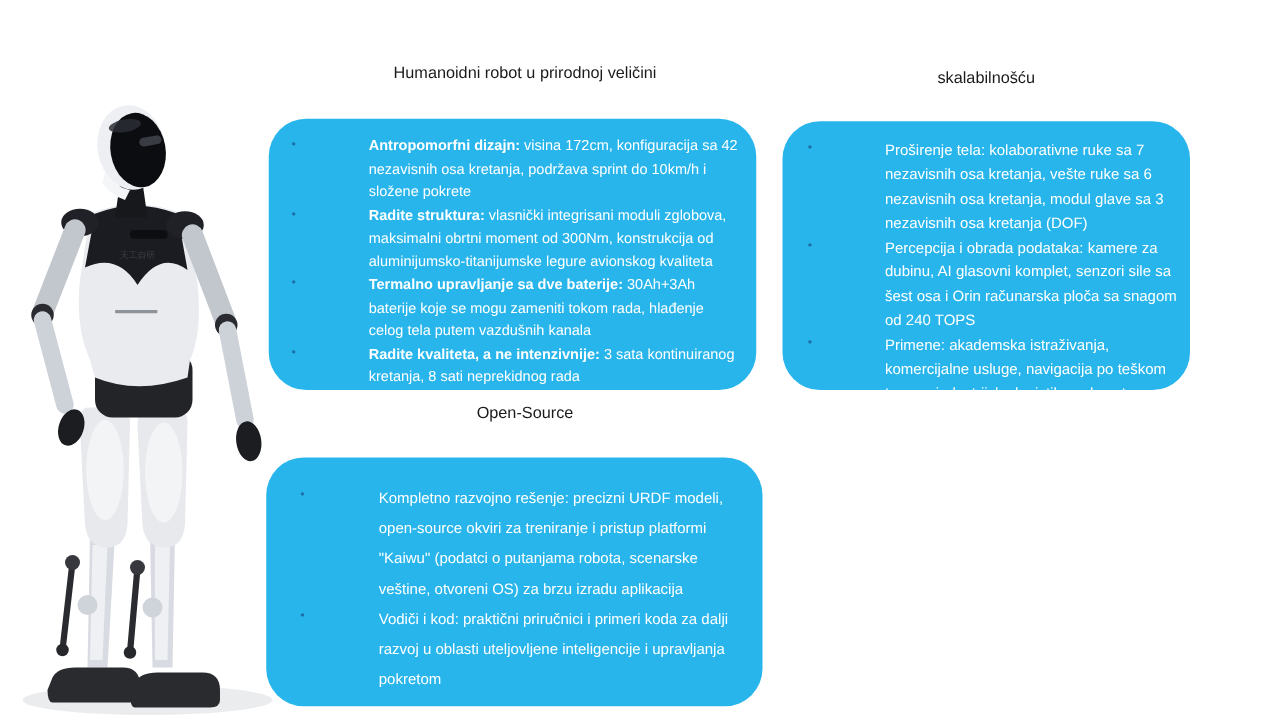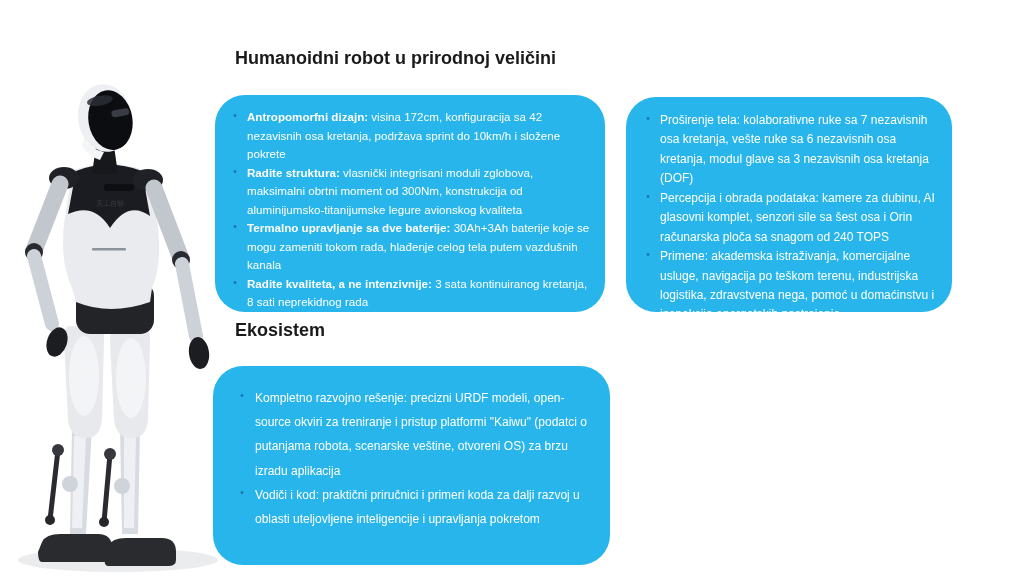--- a/index.html
+++ b/index.html
@@ -3,43 +3,43 @@
 <meta charset="utf-8">
 <style>
   html,body{margin:0;padding:0;}
   body{
     width:1024px;height:576px;position:relative;overflow:hidden;
     background:var(--page_bg,#ffffff);
     font-family:"Liberation Sans",sans-serif;
     -webkit-font-smoothing:antialiased;
   }
   .title{
-    position:absolute;text-align:left;
-    font-weight:bold;color:var(--heading,#1a1a1a);
-    font-size:18px;line-height:20px;
+    position:absolute;text-align:center;
+    font-weight:normal;color:var(--heading,#1a1a1a);
+    font-size:13px;line-height:20px;
   }
   .title1{left:235px;top:48px;width:370px;}
   .title2{left:629px;top:52px;width:320px;}
   .title3{left:235px;top:320px;width:370px;}
   .box{
     position:absolute;box-sizing:border-box;
     background:var(--box,#27b5ec);
     border-radius:30px;
     color:var(--box_text,#ffffff);
   }
   .box1{left:215px;top:95px;width:390px;height:217px;padding:13px 12px 8px 8px;font-size:11.6px;line-height:1.6;}
   .box2{left:626px;top:97px;width:326px;height:215px;padding:14px 10px 8px 10px;font-size:12px;line-height:1.62;}
   .box3{left:213px;top:366px;width:397px;height:199px;padding:20px 14px 10px 16px;font-size:12px;line-height:2.02;}
   .bullet-item{display:flex;align-items:flex-start;}
   .bullet-dot{
     flex:0 0 24px;text-align:center;color:var(--bullet,#1d6fa6);
     font-size:10px;line-height:inherit;
   }
   .box3 .bullet-dot{flex:0 0 26px;}
-  .bullet-text{flex:1 1 auto;}
+  .bullet-text{flex:1 1 auto;margin-left:48px;}
   .bold-lead{font-weight:bold;}
   .robot{position:absolute;left:0;top:76px;width:250px;height:500px;}
 </style>
 </head>
 <body>
 
 <svg class="robot" viewBox="0 0 250 500" aria-hidden="true">
 
   <ellipse cx="118" cy="484" rx="100" ry="12" fill="#ebecee"></ellipse>
 
@@ -126,38 +126,39 @@
     <span class="bullet-dot">•</span>
     <span class="bullet-text"><span class="bold-lead">Termalno upravljanje sa dve baterije:</span><span> 30Ah+3Ah baterije koje se mogu zameniti tokom rada, hlađenje celog tela putem vazdušnih kanala</span></span>
   </div>
   <div class="bullet-item">
     <span class="bullet-dot">•</span>
     <span class="bullet-text"><span class="bold-lead">Radite kvaliteta, a ne intenzivnije:</span><span> 3 sata kontinuiranog kretanja, 8 sati neprekidnog rada</span></span>
   </div>
 </div>
 
 <div class="title title2">
+  <div>skalabilnošću</div>
 </div>
 <div class="box box2">
   <div class="bullet-item">
     <span class="bullet-dot">•</span>
     <span class="bullet-text">Proširenje tela: kolaborativne ruke sa 7 nezavisnih osa kretanja, vešte ruke sa 6 nezavisnih osa kretanja, modul glave sa 3 nezavisnih osa kretanja (DOF)</span>
   </div>
   <div class="bullet-item">
     <span class="bullet-dot">•</span>
     <span class="bullet-text">Percepcija i obrada podataka: kamere za dubinu, AI glasovni komplet, senzori sile sa šest osa i Orin računarska ploča sa snagom od 240 TOPS</span>
   </div>
   <div class="bullet-item">
     <span class="bullet-dot">•</span>
     <span class="bullet-text">Primene: akademska istraživanja, komercijalne usluge, navigacija po teškom terenu, industrijska logistika, zdravstvena nega, pomoć u domaćinstvu i inspekcija energetskih postrojenja</span>
   </div>
 </div>
 
 <div class="title title3">
-  <div>Ekosistem</div>
+  <div>Open-Source</div>
 </div>
 <div class="box box3">
   <div class="bullet-item">
     <span class="bullet-dot">•</span>
     <span class="bullet-text">Kompletno razvojno rešenje: precizni URDF modeli, open-source okviri za treniranje i pristup platformi "Kaiwu" (podatci o putanjama robota, scenarske veštine, otvoreni OS) za brzu izradu aplikacija</span>
   </div>
   <div class="bullet-item">
     <span class="bullet-dot">•</span>
     <span class="bullet-text">Vodiči i kod: praktični priručnici i primeri koda za dalji razvoj u oblasti uteljovljene inteligencije i upravljanja pokretom</span>
   </div>

